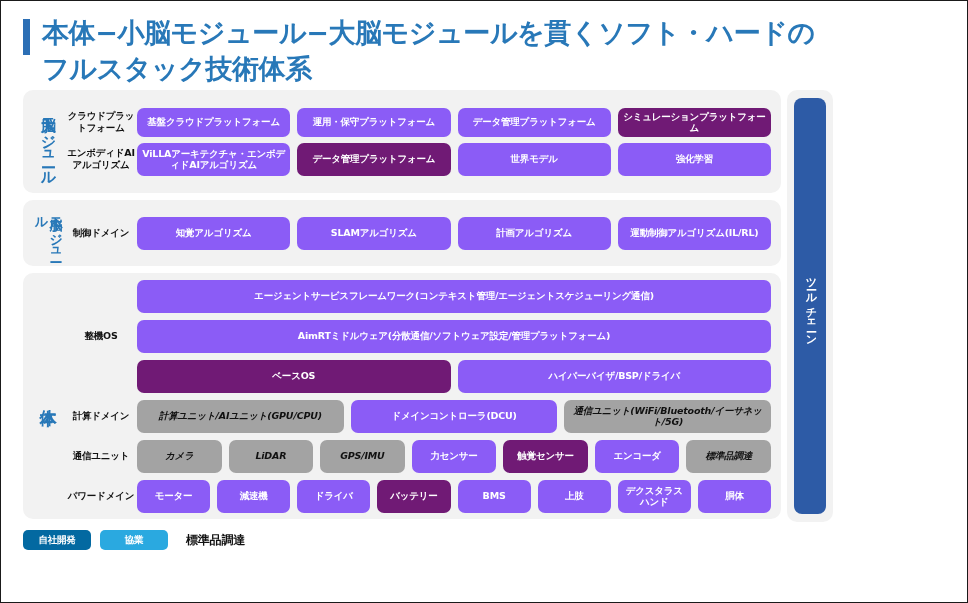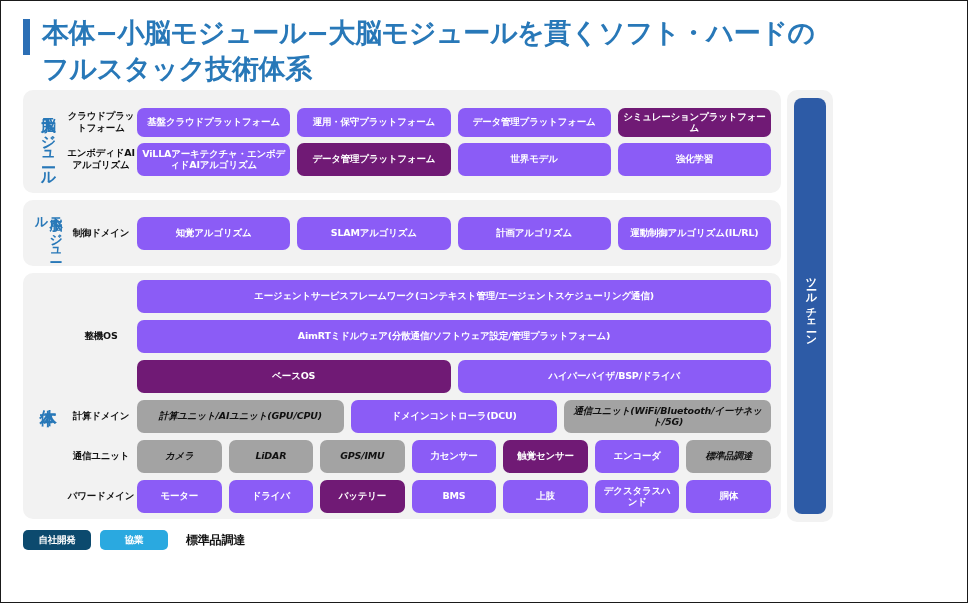--- a/index.html
+++ b/index.html
@@ -177,21 +177,21 @@
     width:68px;
     height:20px;
     border-radius:5px;
     display:flex;
     align-items:center;
     justify-content:center;
     font-size:9.5px;
     font-weight:700;
     letter-spacing:-0.2px;
   }
-  .legend-chip.navy{ background:#0c4a6e; color:#fff; }
+  .legend-chip.navy{ background:#0369a1; color:#fff; }
   .legend-chip.cyan{ background:#2aa9e0; color:#fff; }
   .legend-plain{
     font-size:12px;
     font-weight:700;
     color:#111;
     margin-left:9px;
     letter-spacing:-0.2px;
   }
 </style>
 </head>
@@ -295,20 +295,21 @@
               <div class="chip cyan tall">触覚センサー</div>
               <div class="chip navy tall">エンコーダ</div>
               <div class="chip white tall">標準品調達</div>
             </div>
           </div>
 
           <div class="row">
             <div class="row-label">パワードメイン</div>
             <div class="cells">
               <div class="chip navy tall">モーター</div>
+              <div class="chip navy tall">減速機</div>
               <div class="chip navy tall">ドライバ</div>
               <div class="chip cyan tall">バッテリー</div>
               <div class="chip navy tall">BMS</div>
               <div class="chip navy tall">上肢</div>
               <div class="chip navy tall">デクスタラスハンド</div>
               <div class="chip navy tall">胴体</div>
             </div>
           </div>
 
         </div>

